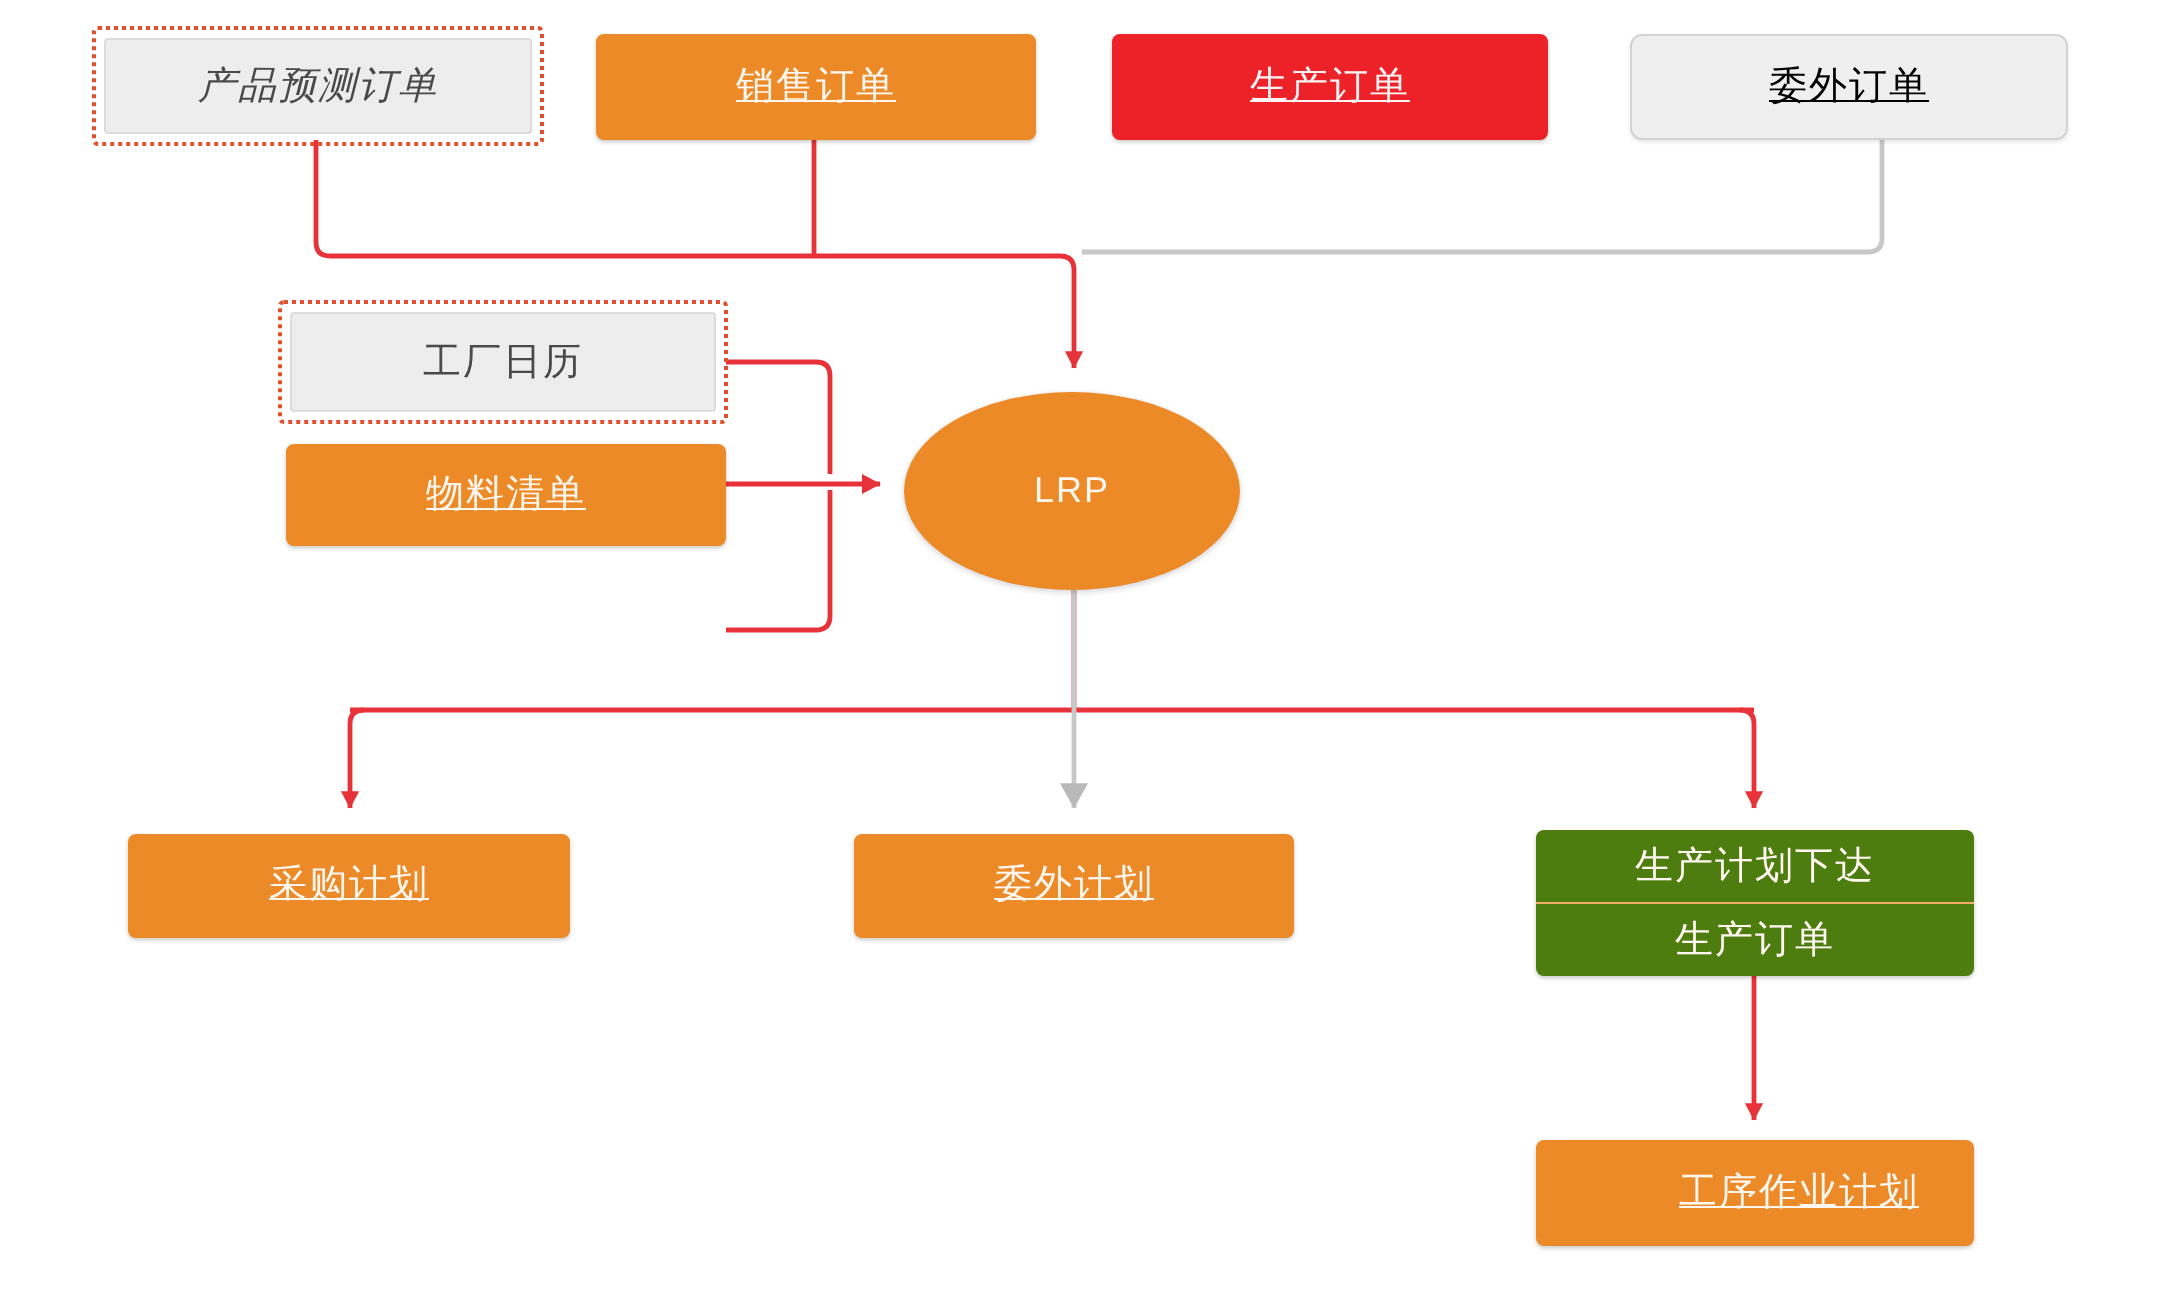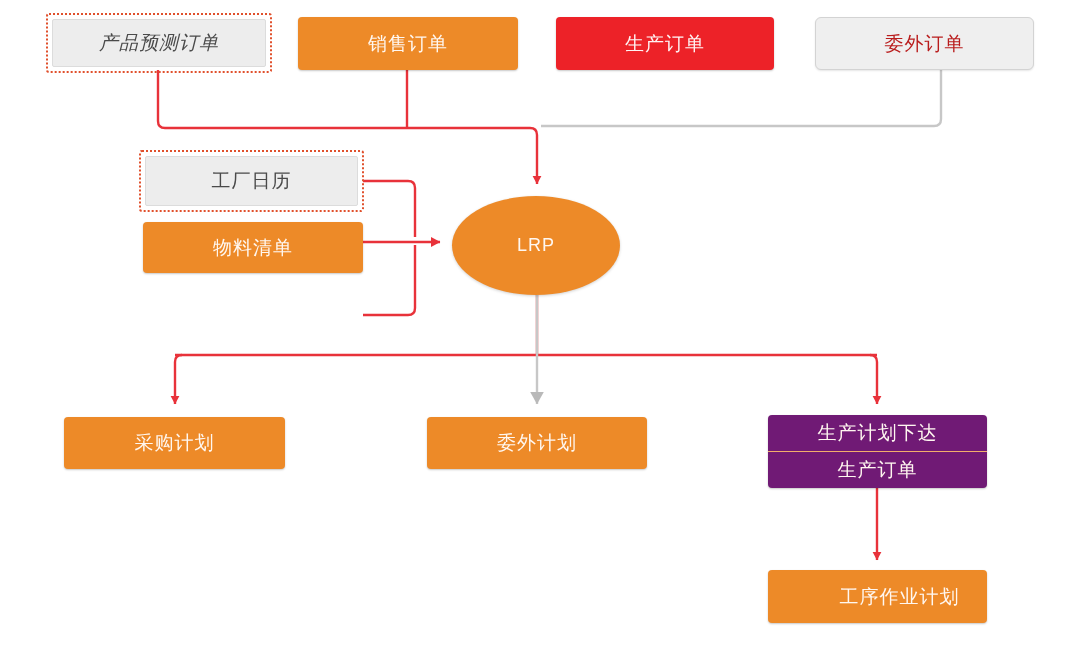--- a/index.html
+++ b/index.html
@@ -13,41 +13,42 @@
   svg#wires{position:absolute;left:0;top:0;width:1080px;height:658px;pointer-events:none;}
 
   .node{
     position:absolute;
     box-sizing:border-box;
     display:flex;align-items:center;justify-content:center;
     text-align:center;
     border-radius:4px;
     letter-spacing:1px;
     z-index:2;
+    text-decoration:underline;
   }
   .node .lbl{display:block;line-height:1.25;}
 
   
   .fill-orange{
     background:#ED8A28;
     color:#FFF7F0;
     font-size:19px;
     box-shadow:0 1px 2px rgba(0,0,0,.22);
   }
   
   .fill-red{
     background:#ED2228;
     color:#FFF3F3;
     font-size:19px;
     box-shadow:0 1px 2px rgba(0,0,0,.22);
   }
   
   .fill-gray{
     background:#EFEFEF;
-    color:#b91c1c;
+    color:#000000;
     font-size:19px;
     border:1px solid #D3D3D3;
     border-radius:6px;
     box-shadow:0 1px 2px rgba(0,0,0,.10);
   }
   
   .dotted-frame{
     position:absolute;
     box-sizing:border-box;
     border:2px dotted #E0502C;
@@ -78,21 +79,21 @@
     font-size:18px;line-height:1.5;
     letter-spacing:1px;
     z-index:2;
     box-shadow:0 1px 3px rgba(0,0,0,.18);
   }
 
   
   .stack{
     position:absolute;
     box-sizing:border-box;
-    background:#701a75;
+    background:#4d7c0f;
     border-radius:4px;
     display:flex;flex-direction:column;
     z-index:2;
     box-shadow:0 1px 2px rgba(0,0,0,.22);
     overflow:hidden;
   }
   .stack .row{
     flex:1;
     display:flex;align-items:center;justify-content:center;
     color:#FFF7F0;font-size:19px;letter-spacing:1px;

